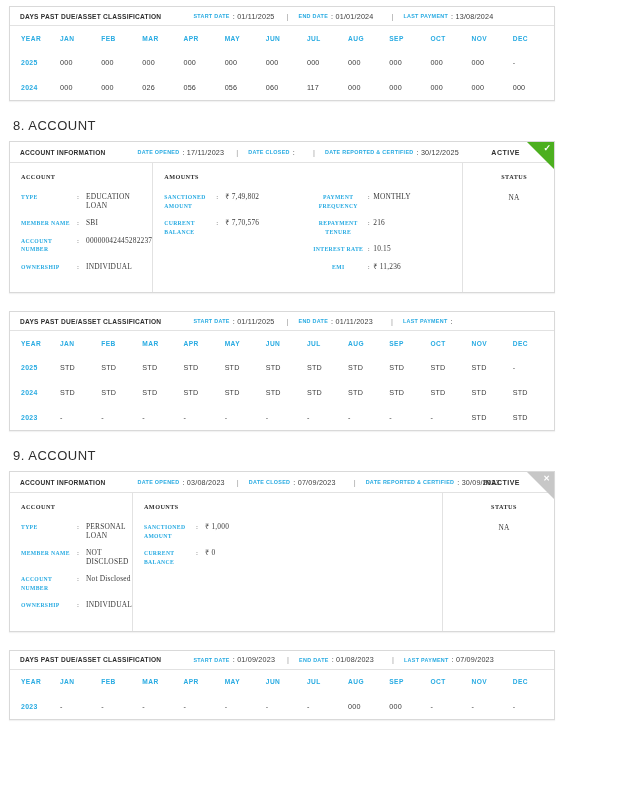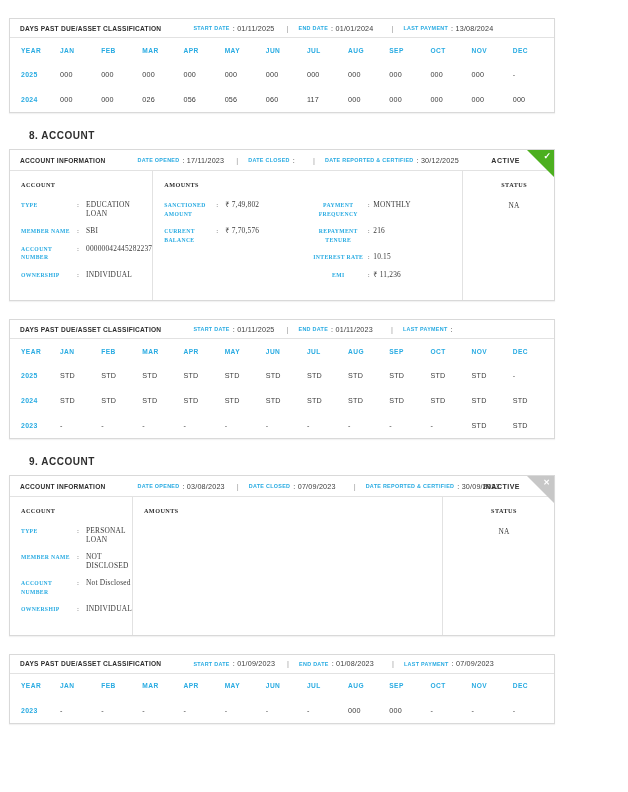--- a/index.html
+++ b/index.html
@@ -6,21 +6,21 @@
 
   body {
     width: 628px;
     min-height: 792px;
     background: #ffffff;
     font-family: "Liberation Sans", sans-serif;
     color: #3b3b3b;
     padding: 0;
   }
 
-  .page { width: 564px; padding: 18px 9px 10px 9px; }
+  .page { width: 564px; padding: 6px 9px 10px 9px; }
 
   
   .card {
     border: 1px solid #d9d9d9;
     background: #fff;
     width: 100%;
     position: relative;
     box-shadow: 0 1px 1px rgba(0,0,0,0.05);
   }
 
@@ -86,25 +86,25 @@
     letter-spacing: 0.3px;
   }
   table.dpd-table td.v {
     font-size: 7.2px;
     color: #3b3b3b;
     letter-spacing: 0.2px;
   }
 
   
   .sec-title {
-    font-size: 10px;
-    font-weight: bold;
+    font-size: 13px;
+    font-weight: normal;
     color: #2e2e2e;
     letter-spacing: 0.5px;
-    margin: 17px 0 8px 20px;
+    margin: 17px 0 8px 4px;
   }
 
   
   .acct-card { margin-bottom: 18px; overflow: hidden; }
 
   .acct-head {
     display: flex;
     align-items: center;
     height: 21px;
     padding: 0 10px;
@@ -494,20 +494,32 @@
             <div class="frow">
               <span class="flbl">OWNERSHIP</span>
               <span class="fcolon">:</span>
               <span class="fval">INDIVIDUAL</span>
             </div>
           </div>
       </div>
       <div class="col col-amounts">
         <div class="amt-sub">
           <div class="sub-head">AMOUNTS</div>
+          <div>
+              <div class="frow">
+                <span class="flbl">SANCTIONED AMOUNT</span>
+                <span class="fcolon">:</span>
+                <span class="fval">₹ 1,000</span>
+              </div>
+              <div class="frow">
+                <span class="flbl">CURRENT BALANCE</span>
+                <span class="fcolon">:</span>
+                <span class="fval">₹ 0</span>
+              </div>
+            </div>
         </div>
         <div class="amt-sub2">
           <div class="sub-head blank">&nbsp;</div>
           <div></div>
         </div>
       </div>
       <div class="col col-status">
         <div class="col-head">STATUS</div>
         <div class="status-na">NA</div>
       </div>

